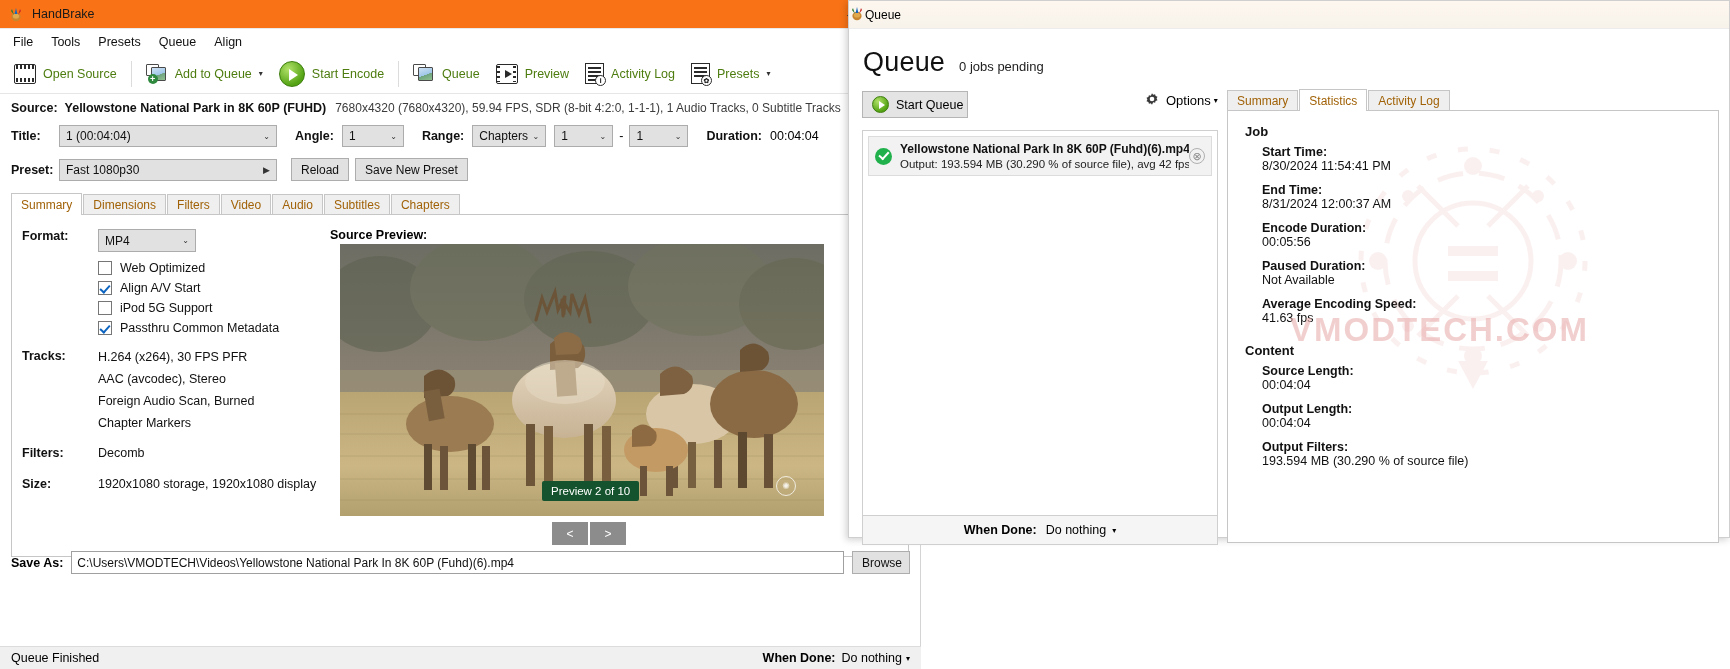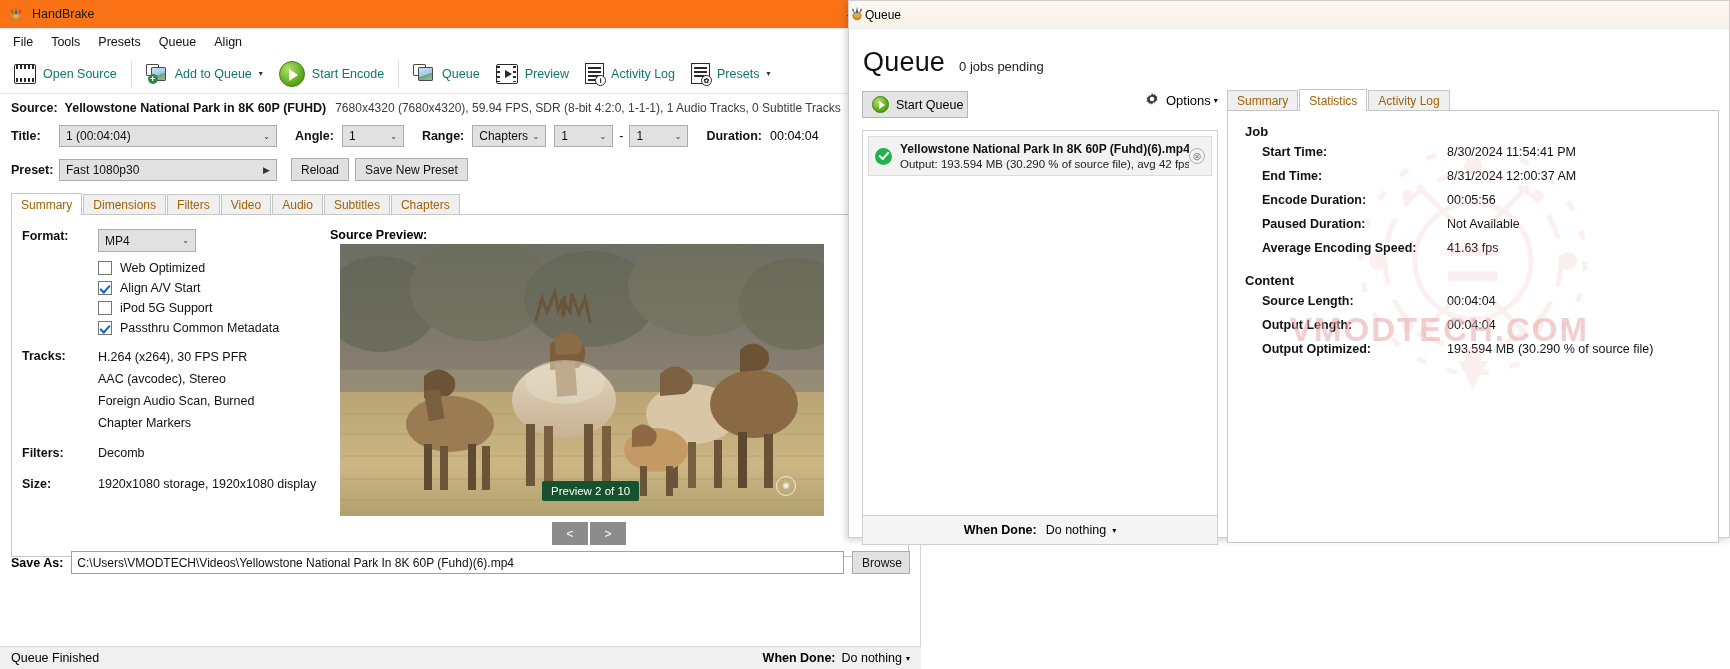--- a/index.html
+++ b/index.html
@@ -39,21 +39,21 @@
     height: 25px; display: flex; align-items: center; padding-left: 4px;
     background: #ffffff; font-size: 12.5px;
   }
   .menubar .mi { padding: 3px 9px; color: #111; }
 
   .toolbar {
     height: 40px; display: flex; align-items: center; padding-left: 6px;
     background: #ffffff; border-bottom: 1px solid #e6e6e6;
   }
   .tb-item { display: flex; align-items: center; height: 34px; padding: 0 8px; }
-  .tb-item .lbl { font-size: 12.5px; margin-left: 7px; color: #0f766e; }
+  .tb-item .lbl { font-size: 12.5px; margin-left: 7px; color: #4d7c0f; }
   .tb-sep { width: 1px; height: 26px; background: #dcdcdc; margin: 0 6px; }
   .caret { font-size: 8px; margin-left: 7px; color:#333; }
 
   
   .ic { width: 22px; height: 20px; position: relative; flex: none; }
   .ic-film { border: 1.6px solid #2a2a2a; border-radius: 2px; background: #fff; }
   .ic-film:before, .ic-film:after {
     content:""; position:absolute; left:1px; right:1px; height:4px;
     background: repeating-linear-gradient(to right, #2a2a2a 0 2px, transparent 2px 4px);
   }
@@ -249,21 +249,21 @@
 
   .q-right {
     position: absolute; left: 378px; top: 60px; width: 492px; height: 455px;
   }
   .q-rtabs { display: flex; align-items: flex-end; height: 22px; margin-left: 0; }
   .q-rpanel {
     border: 1px solid #c6c6c6; background: #fff; height: 433px; margin-top: -1px;
     position: relative; overflow: hidden;
   }
   .sec-h { font-weight: bold; font-size: 13px; margin: 13px 0 6px 17px; color:#111; }
-  .stat-row { display: flex; margin: 0 0 10px 34px; }
+  .stat-row { display: flex; margin: 0 0 10px 34px; flex-direction: column; }
   .stat-k { font-weight: bold; font-size: 12.5px; width: 185px; color:#111; }
   .stat-v { font-size: 12.5px; color:#111; }
 
   .watermark {
     position: absolute; left: 80px; top: 15px; width: 330px; height: 300px;
     opacity: .17; pointer-events: none;
   }
   .wm-text {
     position: absolute; left: 62px; top: 200px; font-size: 33px; letter-spacing: 2px;
     color: #e8a9a9; opacity: .55; font-family: "Liberation Sans", sans-serif; font-weight: bold;
@@ -683,21 +683,21 @@
 
           <div class="stat-row">
             <span class="stat-k">Source Length:</span>
             <span class="stat-v">00:04:04</span>
           </div>
           <div class="stat-row">
             <span class="stat-k">Output Length:</span>
             <span class="stat-v">00:04:04</span>
           </div>
           <div class="stat-row">
-            <span class="stat-k">Output Optimized:</span>
+            <span class="stat-k">Output Filters:</span>
             <span class="stat-v">193.594 MB (30.290 % of source file)</span>
           </div>
 
         </div>
       </div>
     </div>
   </div>
 </div>
 
 </body></html>

